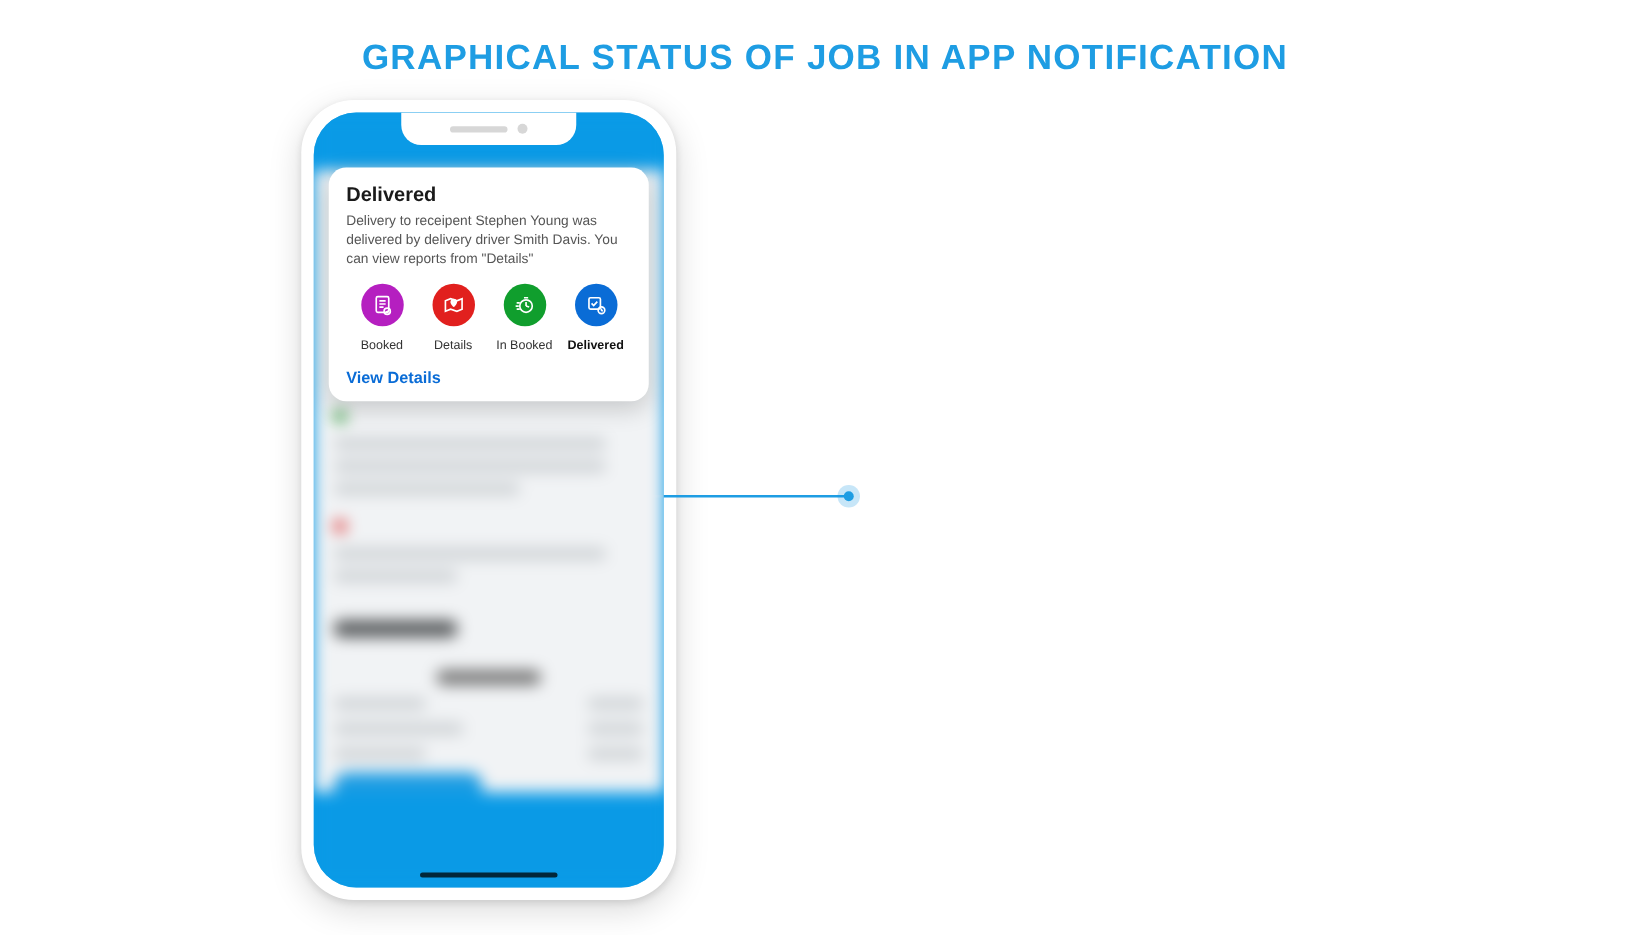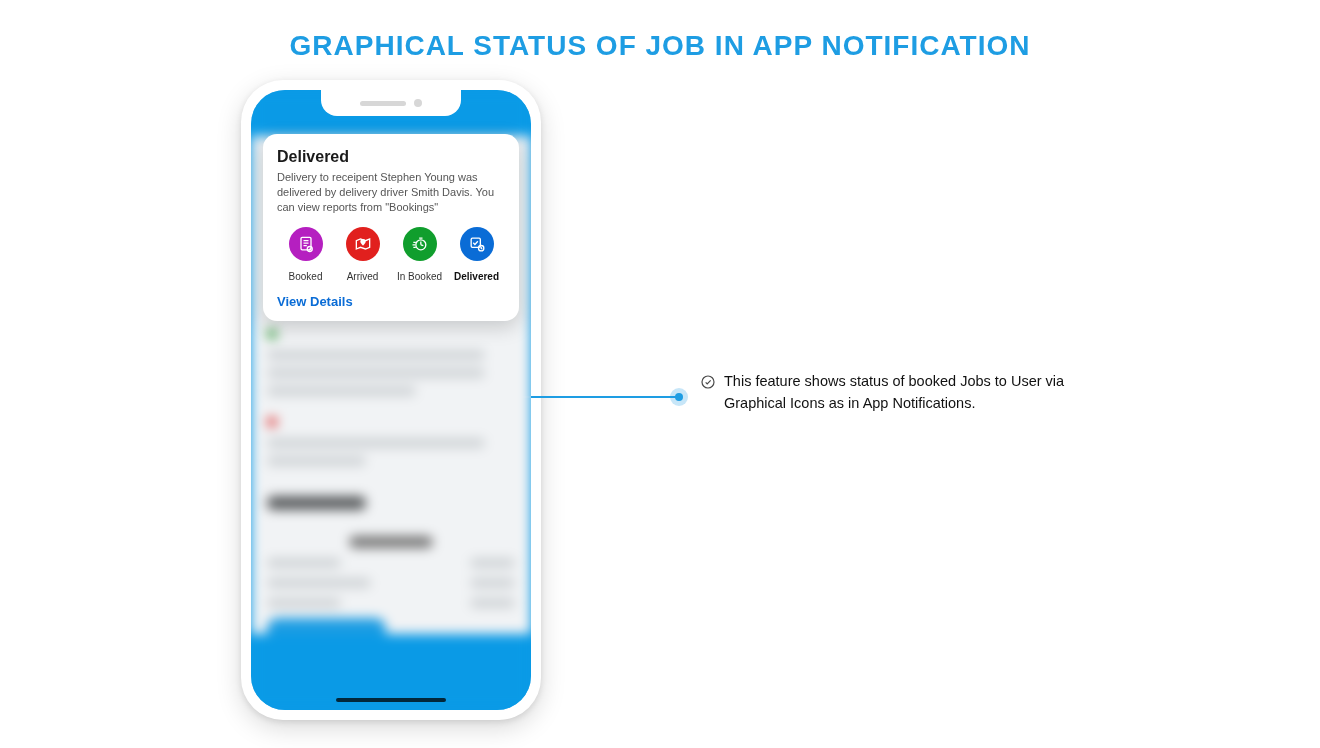--- a/index.html
+++ b/index.html
@@ -186,21 +186,21 @@
               <div class="smudge" style="width:30%; height:10px;"></div>
               <div class="smudge" style="width:18%; height:10px;"></div>
             </div>
           <div class="promo"></div>
         </div>
         <div class="bg-bottom"></div>
       </div>
 
       <div class="notif-card">
         <div class="notif-title">Delivered</div>
-        <div class="notif-desc">Delivery to receipent Stephen Young was delivered by delivery driver Smith Davis. You can view reports from "Bookings"</div>
+        <div class="notif-desc">Delivery to receipent Stephen Young was delivered by delivery driver Smith Davis. You can view reports from "Details"</div>
 
         <div class="status-row">
 
           <div class="status-item">
             <div class="status-circle c-purple">
               <svg viewBox="0 0 24 24" fill="none" stroke="#fff" stroke-width="1.6">
                 <rect x="6" y="4" width="12" height="15" rx="1.5"></rect>
                 <line x1="9" y1="8" x2="15" y2="8"></line>
                   <line x1="9" y1="11" x2="15" y2="11"></line>
                   <line x1="9" y1="14" x2="13" y2="14"></line>
@@ -212,21 +212,21 @@
           </div>
 
           <div class="status-item">
             <div class="status-circle c-red">
               <svg viewBox="0 0 24 24" fill="none" stroke="#fff" stroke-width="1.6">
                 <path d="M4 18l5-2 6 2 5-2V6l-5 2-6-2-5 2z"></path>
                 <path d="M12 6c2 0 3.2 1.4 3.2 3 0 2.2-3.2 5-3.2 5s-3.2-2.8-3.2-5c0-1.6 1.2-3 3.2-3z" fill="#fff" stroke="none"></path>
                 <circle cx="12" cy="9" r="1" fill="#E1201E"></circle>
               </svg>
             </div>
-            <div class="status-label">Arrived</div>
+            <div class="status-label">Details</div>
           </div>
 
           <div class="status-item">
             <div class="status-circle c-green">
               <svg viewBox="0 0 24 24" fill="none" stroke="#fff" stroke-width="1.6">
                 <circle cx="13" cy="13" r="6"></circle>
                 <line x1="13" y1="13" x2="13" y2="9"></line>
                   <line x1="13" y1="13" x2="16" y2="14"></line>
                 <line x1="11" y1="5" x2="15" y2="5"></line>
                 <line x1="4" y1="10" x2="7" y2="10"></line>
@@ -255,23 +255,14 @@
       </div>
 
       <div class="home-indicator"></div>
     </div>
   </div>
 
   <div class="callout-line"></div>
   <div class="callout-dot-outer">
     <div class="callout-dot-inner"></div>
   </div>
-  <div class="callout-block">
-    <div class="callout-check">
-      <svg width="16" height="16" viewBox="0 0 24 24" fill="none" stroke="#4a4a4a" stroke-width="1.8">
-        <circle cx="12" cy="12" r="9"></circle>
-        <path d="M8.5 12.5l2.3 2.3L16 9.5"></path>
-      </svg>
-    </div>
-    <div class="callout-text">This feature shows status of booked Jobs to User via Graphical Icons as in App Notifications.</div>
-  </div>
 
 </div>
 
 </body></html>

